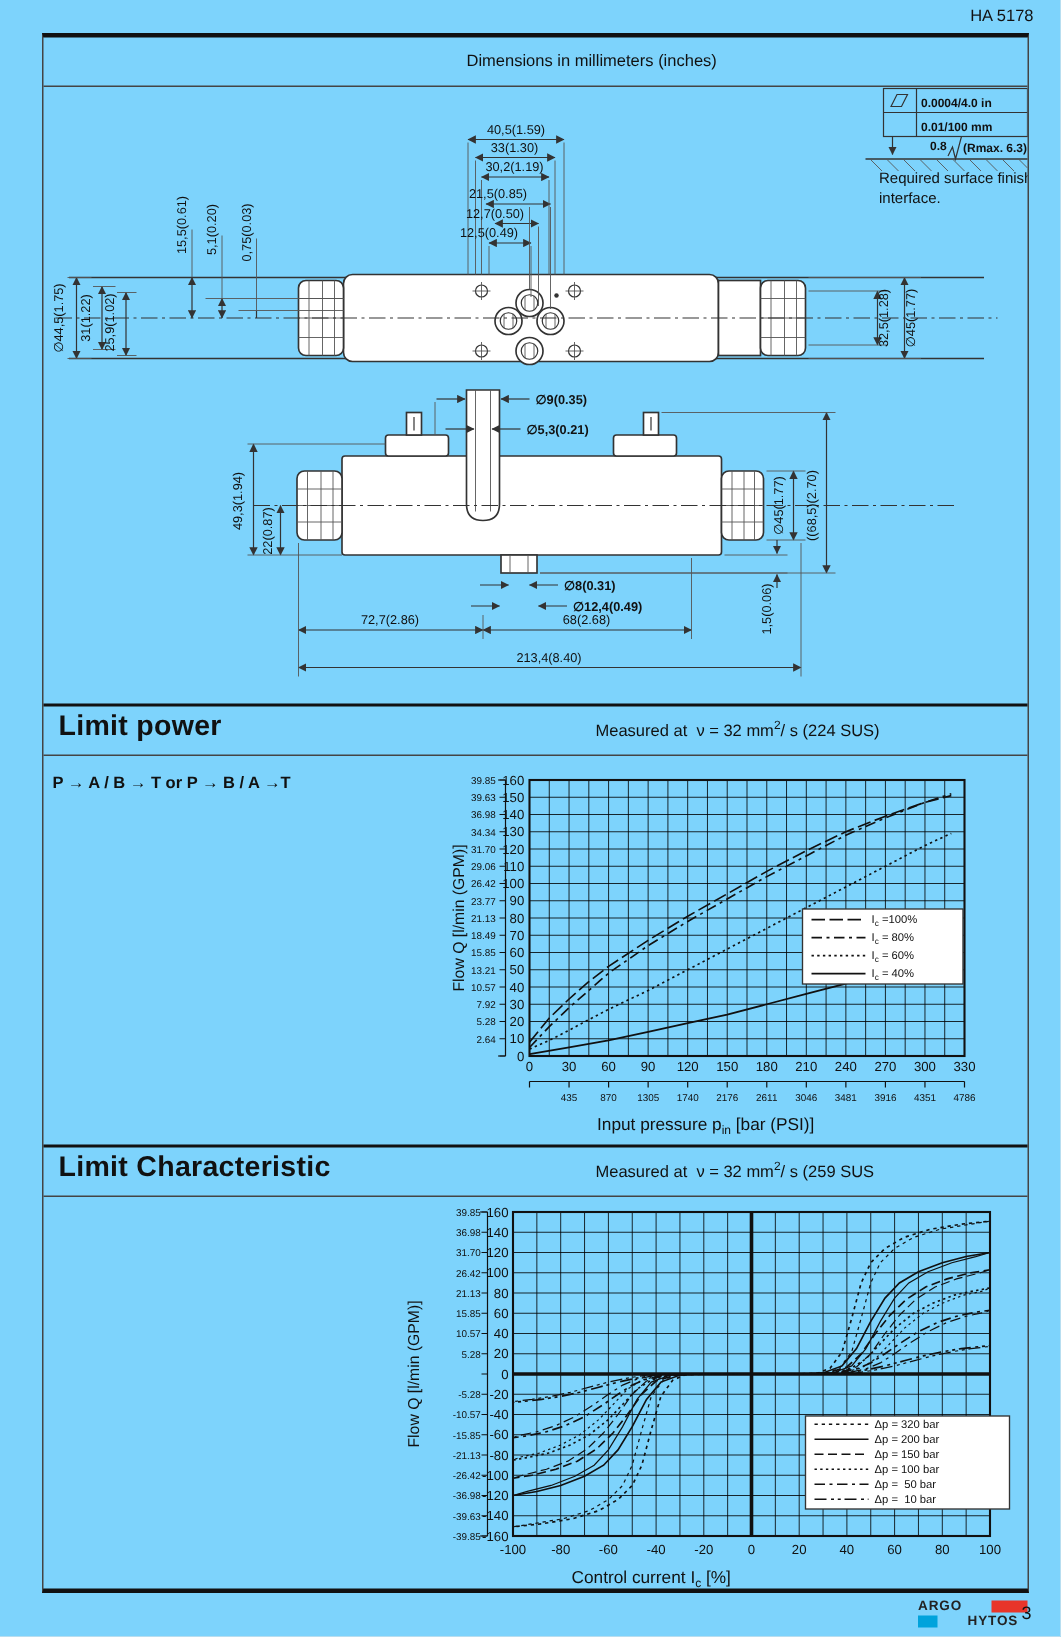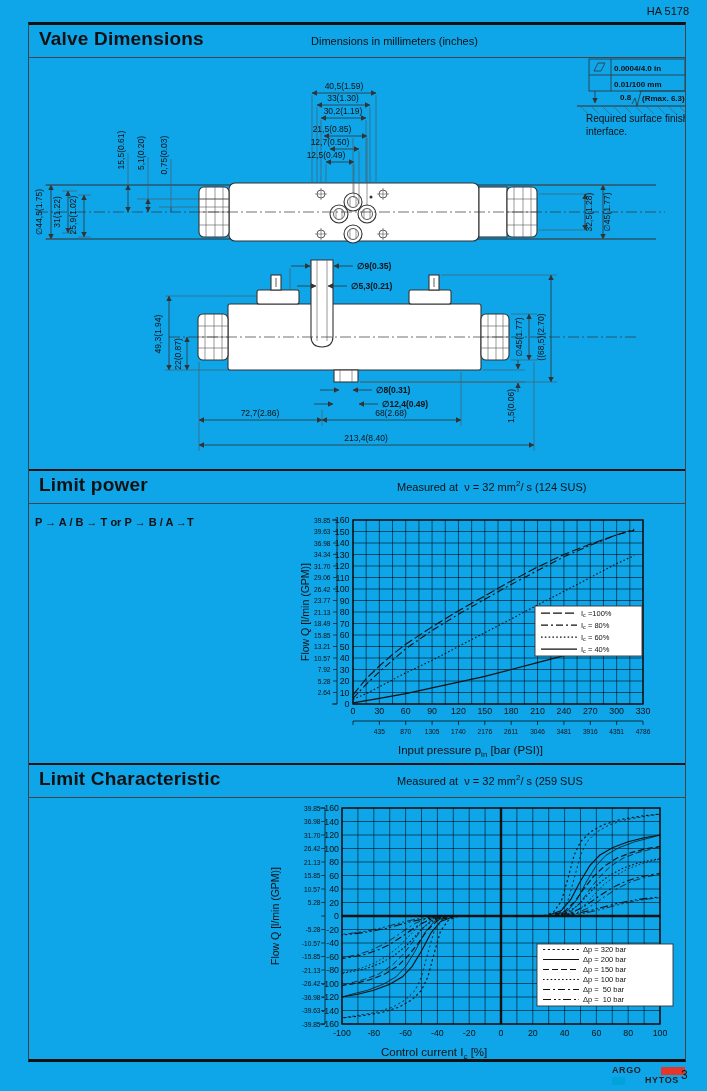--- a/index.html
+++ b/index.html
@@ -1,16 +1,16 @@
 <!DOCTYPE html>
 <html><head>
 <meta charset="utf-8">
 <style>
   html,body{margin:0;padding:0;background:#e8e8e8;}
-  .page{position:relative;width:707px;height:1091px;background:#0ea5e9;overflow:hidden;
+  .page{position:relative;width:707px;height:1091px;background:#7dd3fc;overflow:hidden;
         font-family:"Liberation Sans",sans-serif;color:#111;}
   .doc-number{position:absolute;top:5px;right:18px;font-size:11px;}
   .frame{position:absolute;left:28px;top:22px;width:658px;height:1040px;
          border-left:1px solid #444;border-right:1px solid #444;
          border-top:3px solid #111;border-bottom:3px solid #111;box-sizing:border-box;}
   section{position:absolute;left:0;width:656px;}
   #sec-valve{top:0;height:444px;}
   #sec-limit{top:444px;height:294px;border-top:2px solid #111;}
   #sec-flow{top:738px;height:299px;border-top:2px solid #111;}
   .sec-head{position:relative;height:32px;border-bottom:1px solid #444;}
@@ -47,21 +47,20 @@
 </head>
 <body>
 
 <div class="page">
   <div class="doc-number">HA 5178</div>
 
   <div class="frame">
 
     <section id="sec-valve">
       <div class="sec-head">
-        <h1>Valve Dimensions</h1>
         <div class="units-note">Dimensions in millimeters (inches)</div>
       </div>
       <div class="sec-body" style="height:411px">
         <svg id="valve-svg" width="656" height="411" viewBox="0 0 656 411">
           <defs>
             <marker id="ar" viewBox="0 0 8 8" refX="7.5" refY="4" markerWidth="7" markerHeight="7" orient="auto-start-reverse">
               <path d="M0,0 L8,4 L0,8 z" fill="#333"></path>
             </marker>
           </defs>
 
@@ -249,21 +248,21 @@
               <text transform="translate(485,348) rotate(-90)" text-anchor="middle" class="lbl">1,5(0.06)</text>
             </g>
           </g>
         </svg>
       </div>
     </section>
 
     <section id="sec-limit">
       <div class="sec-head">
         <h1>Limit power</h1>
-        <div class="measured-note"><span>Measured at&nbsp; ν = 32 mm</span><sup>2</sup><span>/ s (124 SUS)</span></div>
+        <div class="measured-note"><span>Measured at&nbsp; ν = 32 mm</span><sup>2</sup><span>/ s (224 SUS)</span></div>
       </div>
       <div class="sec-body" style="height:262px">
         <div class="path-label">P → A / B → T or P → B / A →T</div>
         <svg id="limit-svg" width="390" height="256" viewBox="0 0 390 256">
           <text class="ytitle" transform="translate(12,102) rotate(-90)" text-anchor="middle">Flow Q [l/min (GPM)]</text>
         <line x1="56" y1="10" x2="56" y2="194" stroke="#000" stroke-width="0.55"></line>
             <line x1="69.18181818181819" y1="10" x2="69.18181818181819" y2="194" stroke="#000" stroke-width="0.55"></line>
             <line x1="82.36363636363636" y1="10" x2="82.36363636363636" y2="194" stroke="#000" stroke-width="0.55"></line>
             <line x1="95.54545454545455" y1="10" x2="95.54545454545455" y2="194" stroke="#000" stroke-width="0.55"></line>
             <line x1="108.72727272727272" y1="10" x2="108.72727272727272" y2="194" stroke="#000" stroke-width="0.55"></line>

